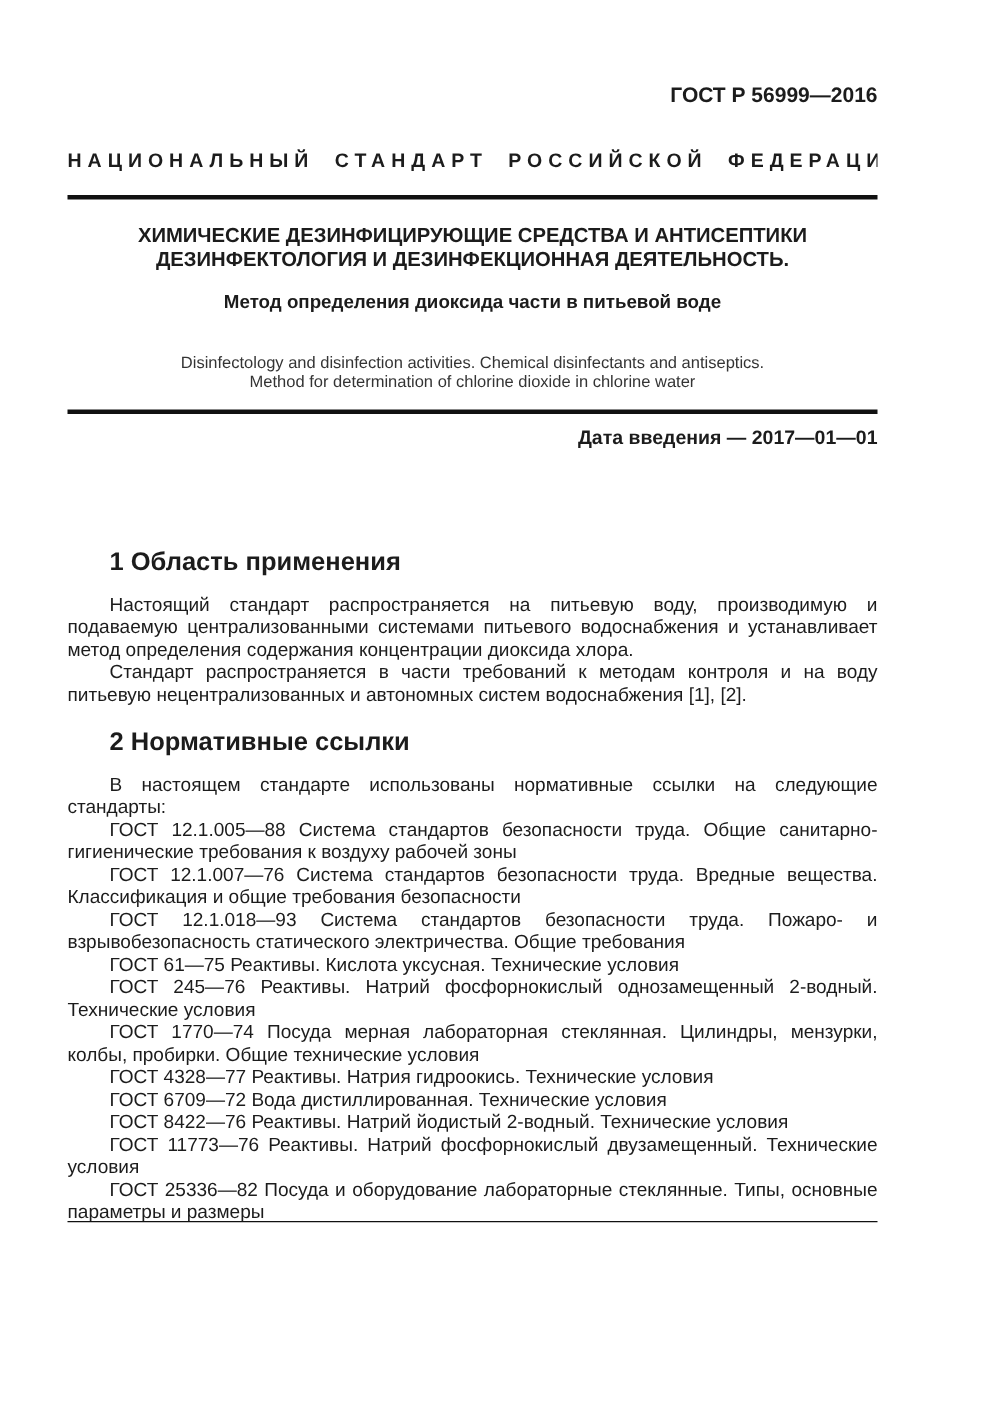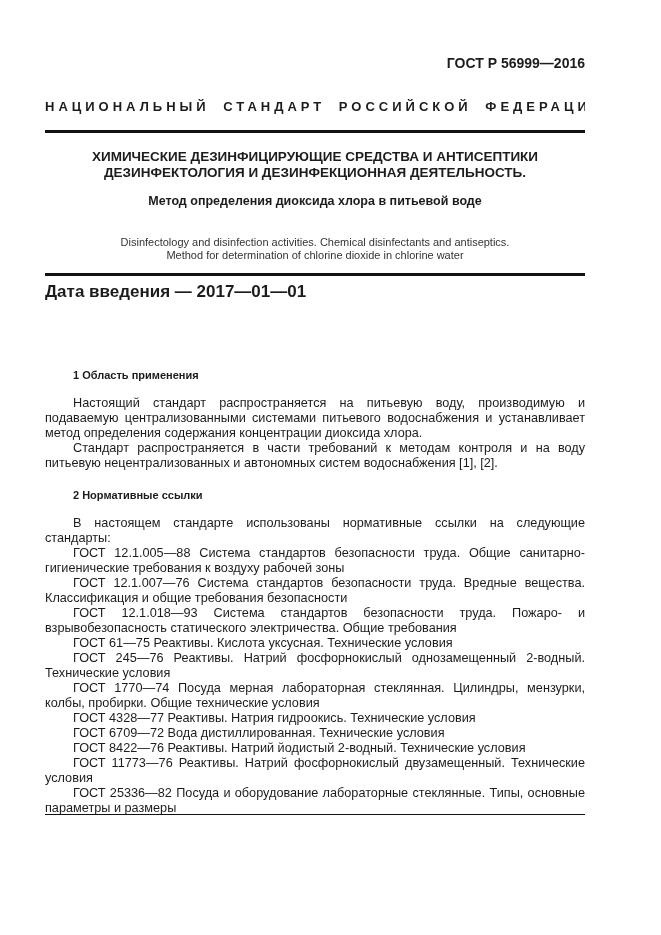--- a/index.html
+++ b/index.html
@@ -56,27 +56,28 @@
   .subtitle-en {
     margin-top: 27px;
     text-align: center;
     font-size: 11px;
     line-height: 13px;
     color: #343434;
   }
   .rule-mid { margin-top: 11px; }
   .date-line {
     margin-top: 8px;
+    text-align: right;
     font-weight: bold;
-    font-size: 17px;
+    font-size: 13px;
     line-height: 16px;
   }
   .sec-heading {
     font-weight: bold;
-    font-size: 11px;
+    font-size: 17px;
     line-height: 18px;
     text-indent: 28px;
   }
   .sec1-heading { margin-top: 66px; }
   .sec2-heading { margin-top: 15px; }
   .body-block { margin-top: 12px; }
   .body-block p {
     margin: 0;
     font-size: 12.7px;
     line-height: 15px;
@@ -112,21 +113,21 @@
 
   <div class="natl-standard">НАЦИОНАЛЬНЫЙ СТАНДАРТ РОССИЙСКОЙ ФЕДЕРАЦИИ</div>
 
   <hr class="rule rule-top">
 
   <div class="title-block">
     <div>ХИМИЧЕСКИЕ ДЕЗИНФИЦИРУЮЩИЕ СРЕДСТВА И АНТИСЕПТИКИ</div>
     <div>ДЕЗИНФЕКТОЛОГИЯ И ДЕЗИНФЕКЦИОННАЯ ДЕЯТЕЛЬНОСТЬ.</div>
   </div>
 
-  <div class="subtitle-ru">Метод определения диоксида хлора в питьевой воде</div>
+  <div class="subtitle-ru">Метод определения диоксида части в питьевой воде</div>
 
   <div class="subtitle-en">
     <div>Disinfectology and disinfection activities. Chemical disinfectants and antiseptics.</div>
     <div>Method for determination of chlorine dioxide in chlorine water</div>
   </div>
 
   <hr class="rule rule-mid">
 
   <div class="date-line">Дата введения — 2017—01—01</div>
 

